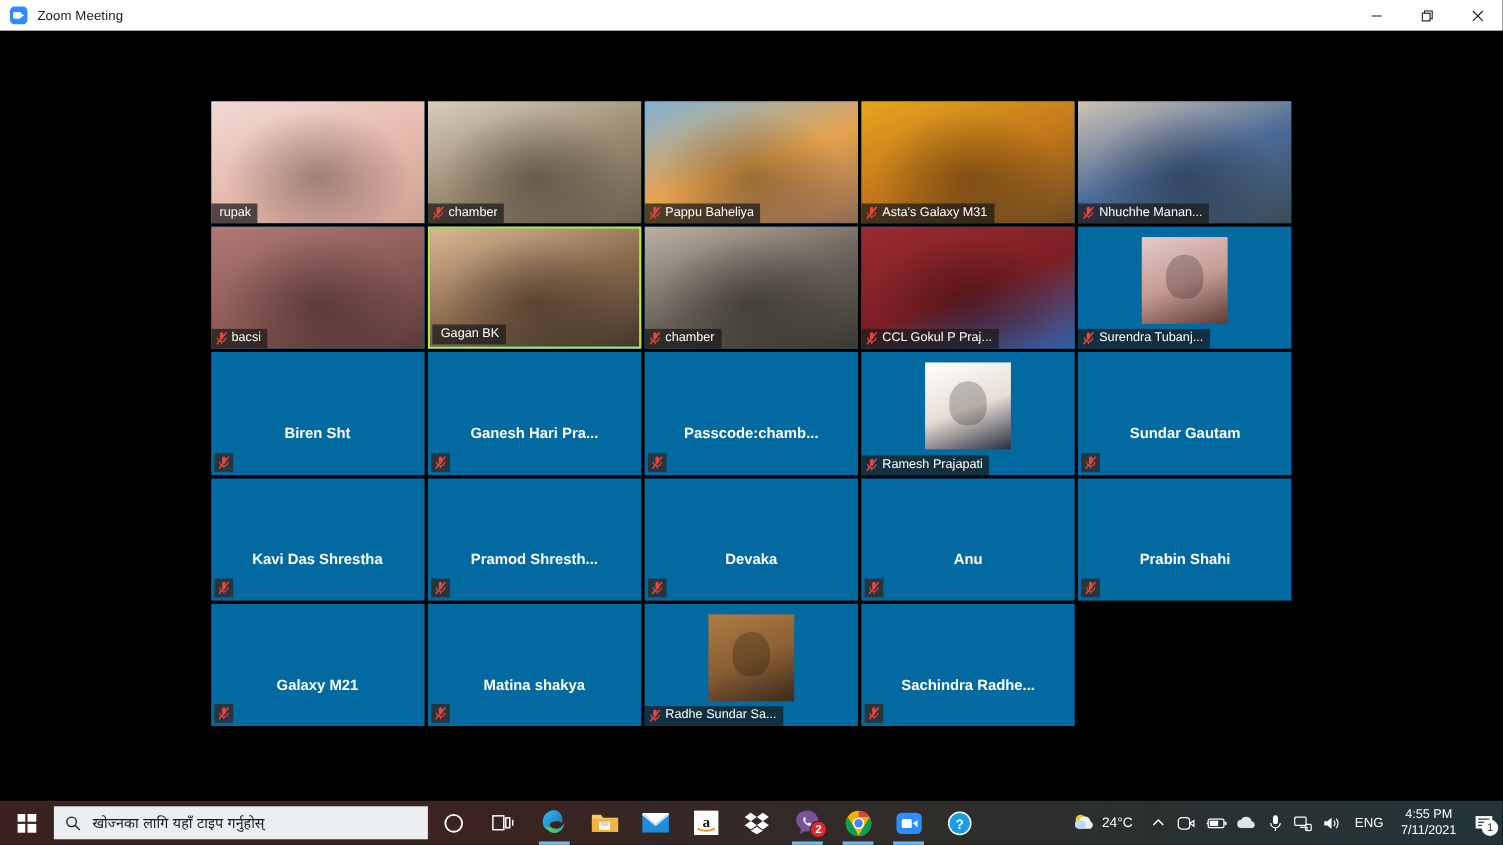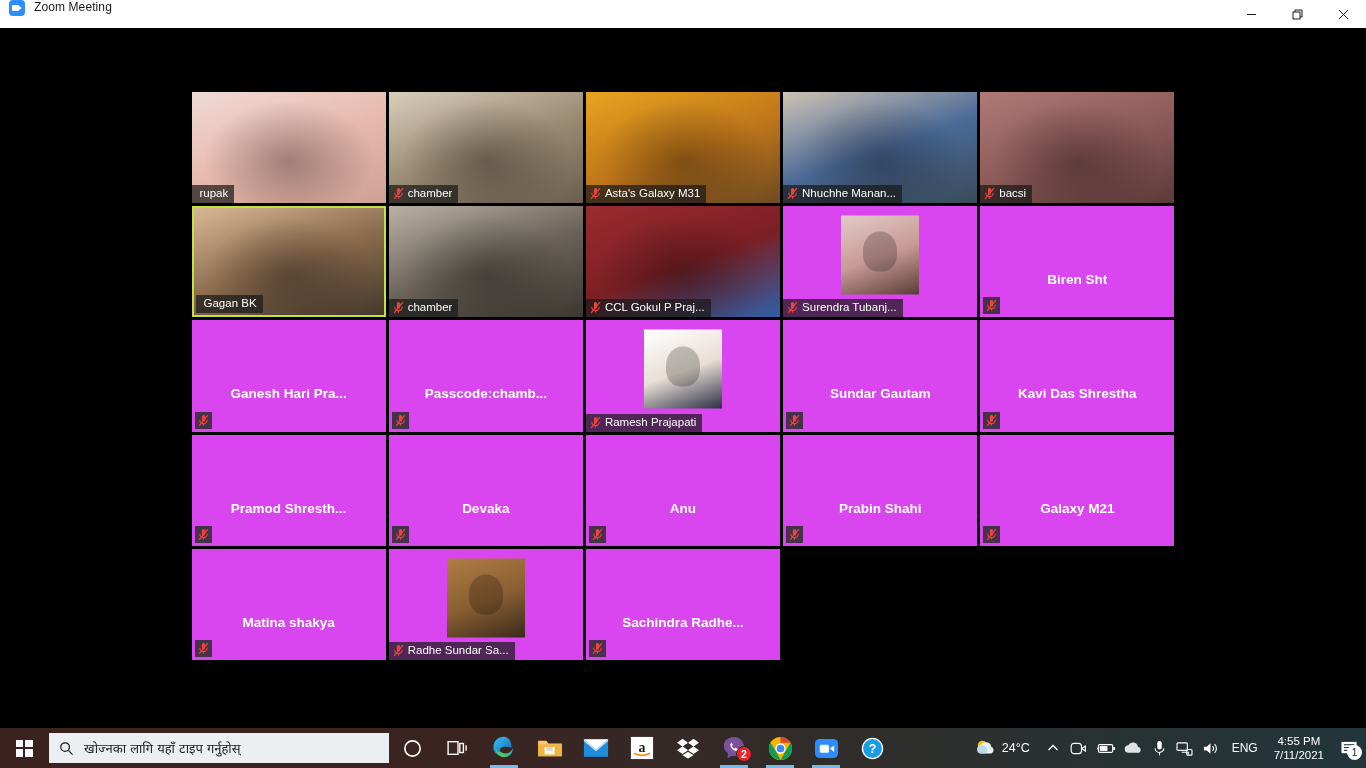--- a/index.html
+++ b/index.html
@@ -8,21 +8,21 @@
     overflow: hidden;
     font-family: "Liberation Sans", sans-serif;
     background: #000;
   }
 
   
   #titlebar {
     position: absolute; top: 0; left: 0;
     width: 1366px; height: 28px;
     background: #ffffff;
-    display: flex; align-items: flex-start;
+    display: flex; align-items: center;
   }
   #titlebar .app-icon {
     width: 16px; height: 16px; margin-left: 9px; margin-right: 9px;
     background: #2d8cff; border-radius: 4px;
     position: relative; flex: none;
   }
   #titlebar .app-icon::after {
     content: ""; position: absolute; left: 3px; top: 5px;
     width: 7px; height: 6px; background: #fff; border-radius: 1px;
   }
@@ -62,21 +62,21 @@
   }
   .tile {
     position: relative;
     width: 197.2px; height: 114.4px;
     overflow: hidden;
     background: #000;
   }
   .tile-inner {
     position: absolute;
     left: 1.5px; top: 1.5px; right: 1.5px; bottom: 1.5px;
-    background: #d946ef;
+    background: #0369a1;
     overflow: hidden;
   }
   .tile.active .tile-inner {
     border: 2px solid #c3e23f;
   }
   
   .vid { position: absolute; inset: 0; }
 
   
   .name-chip {
@@ -243,20 +243,38 @@
           <div class="name-chip">
             <span style="display: flex; align-items: center; flex: 0 0 auto;">
               <svg class="mic-off" width="13" height="13" viewBox="0 0 16 16">
                 <path d="M8 1.2a2 2 0 0 1 2 2v4.2a2 2 0 0 1-4 0V3.2a2 2 0 0 1 2-2z" fill="#e8453c"></path>
                 <path d="M3.4 7.2a4.6 4.6 0 0 0 9.2 0" fill="none" stroke="#e8453c" stroke-width="1.4"></path>
                 <line x1="8" y1="11.7" x2="8" y2="14.4" stroke="#e8453c" stroke-width="1.4"></line>
                 <line x1="13.4" y1="1.4" x2="2.6" y2="14.6" stroke="#e8453c" stroke-width="1.7"></line>
               </svg>
             </span>
             <span class="nm">chamber</span>
+          </div>
+        </div>
+      </div>
+      <div class="tile">
+        <div class="tile-inner">
+          <div class="vid" style="background: linear-gradient(160deg, rgb(127, 180, 216) 0%, rgb(232, 162, 76) 52%, rgb(141, 106, 84) 100%);">
+            <div style="position: absolute; inset: 0px; background: radial-gradient(at 50% 62%, rgba(0, 0, 0, 0.3) 0%, rgba(0, 0, 0, 0) 62%);"></div>
+          </div>
+          <div class="name-chip">
+            <span style="display: flex; align-items: center; flex: 0 0 auto;">
+              <svg class="mic-off" width="13" height="13" viewBox="0 0 16 16">
+                <path d="M8 1.2a2 2 0 0 1 2 2v4.2a2 2 0 0 1-4 0V3.2a2 2 0 0 1 2-2z" fill="#e8453c"></path>
+                <path d="M3.4 7.2a4.6 4.6 0 0 0 9.2 0" fill="none" stroke="#e8453c" stroke-width="1.4"></path>
+                <line x1="8" y1="11.7" x2="8" y2="14.4" stroke="#e8453c" stroke-width="1.4"></line>
+                <line x1="13.4" y1="1.4" x2="2.6" y2="14.6" stroke="#e8453c" stroke-width="1.7"></line>
+              </svg>
+            </span>
+            <span class="nm">Pappu Baheliya</span>
           </div>
         </div>
       </div>
       <div class="tile">
         <div class="tile-inner">
           <div class="vid" style="background: linear-gradient(160deg, rgb(232, 164, 31) 0%, rgb(192, 118, 26) 52%, rgb(110, 74, 34) 100%);">
             <div style="position: absolute; inset: 0px; background: radial-gradient(at 50% 62%, rgba(0, 0, 0, 0.3) 0%, rgba(0, 0, 0, 0) 62%);"></div>
           </div>
           <div class="name-chip">
             <span style="display: flex; align-items: center; flex: 0 0 auto;">

